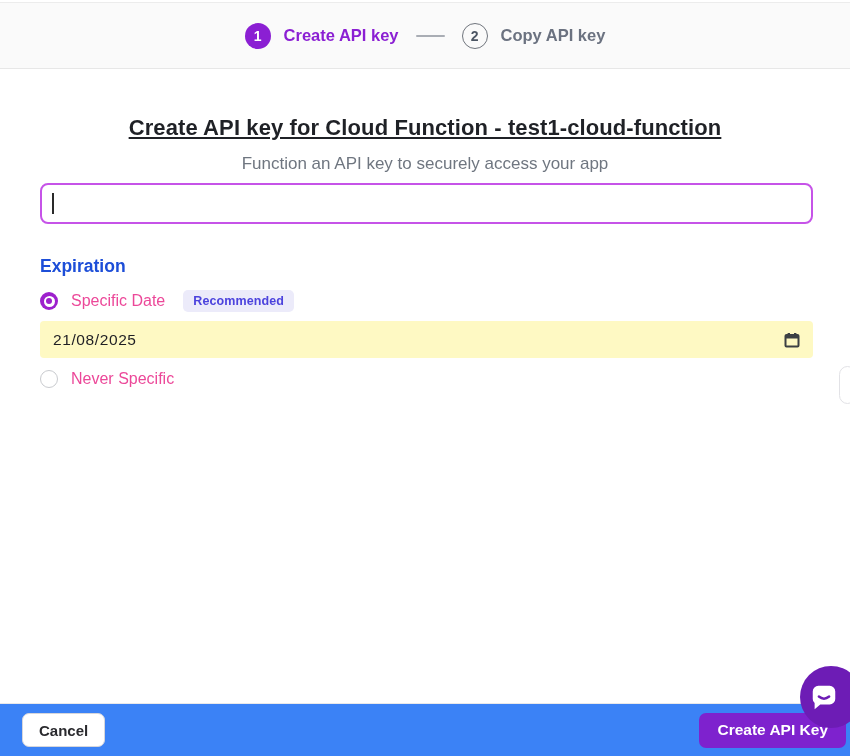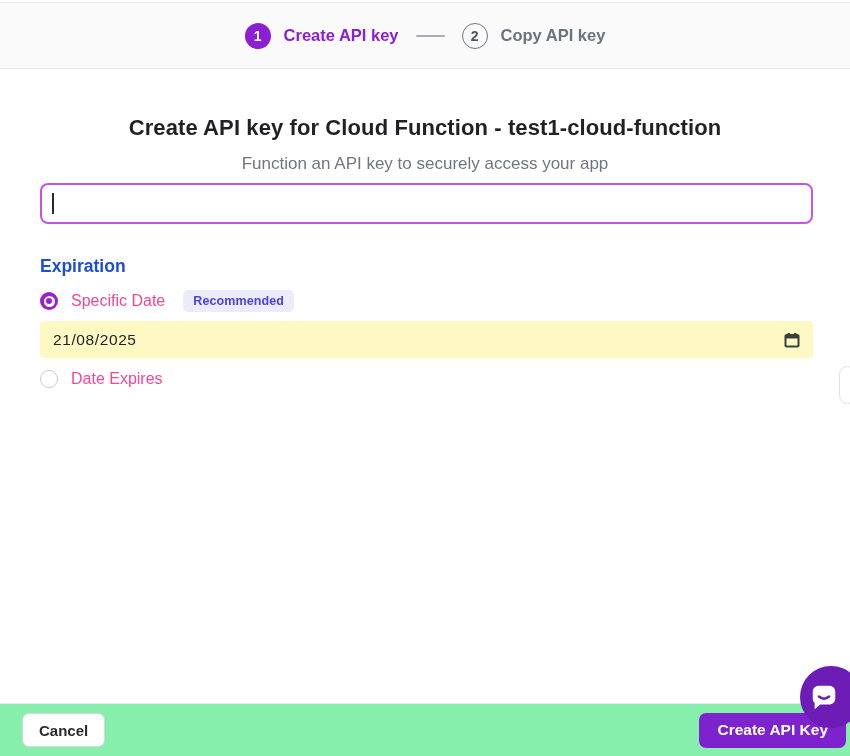--- a/index.html
+++ b/index.html
@@ -42,20 +42,21 @@
   }
 
   
   .dialog-title {
     margin-top:46px;
     text-align:center;
     font-size:22px;
     font-weight:700;
     color:#1f2126;
     letter-spacing:0.1px;
+    text-decoration:underline;
   }
   .dialog-subtitle {
     margin-top:13px;
     text-align:center;
     font-size:17px;
     color:#6f7680;
   }
 
   
   .form-area { padding:0 37px 0 40px; }
@@ -139,21 +140,21 @@
     background:#fff;
     border:1px solid #e2e2e6;
     border-radius:9px;
   }
 
   
   .footer {
     position:absolute;
     left:0; right:0; bottom:0;
     height:53px;
-    background:#86efac;
+    background:#3b82f6;
     border-top:1px solid #e8e8ea;
     display:flex;
     align-items:center;
     justify-content:space-between;
     padding:0 4px 0 22px;
   }
   .btn { border-radius:7px; font-family:inherit; cursor:pointer; }
   .btn-cancel {
     height:34px;
     padding:0 16px;
@@ -227,21 +228,21 @@
         <rect x="1.5" y="3" width="13" height="11.5" rx="1" fill="none" stroke="#3c4043" stroke-width="2"></rect>
         <rect x="1.5" y="3" width="13" height="3.5" fill="#3c4043"></rect>
         <rect x="3.6" y="1" width="2.4" height="2.6" fill="#3c4043"></rect>
         <rect x="10" y="1" width="2.4" height="2.6" fill="#3c4043"></rect>
       </svg>
     </span>
   </div>
 
   <div class="radio-row" style="margin-top:12px;">
     <div class="radio unselected"></div>
-    <div class="radio-label">Date Expires</div>
+    <div class="radio-label">Never Specific</div>
   </div>
 
 </div>
 
 <div class="edge-tab"></div>
 
 <div class="footer">
   <button class="btn btn-cancel">Cancel</button>
   <button class="btn btn-primary">Create API Key</button>
 </div>

